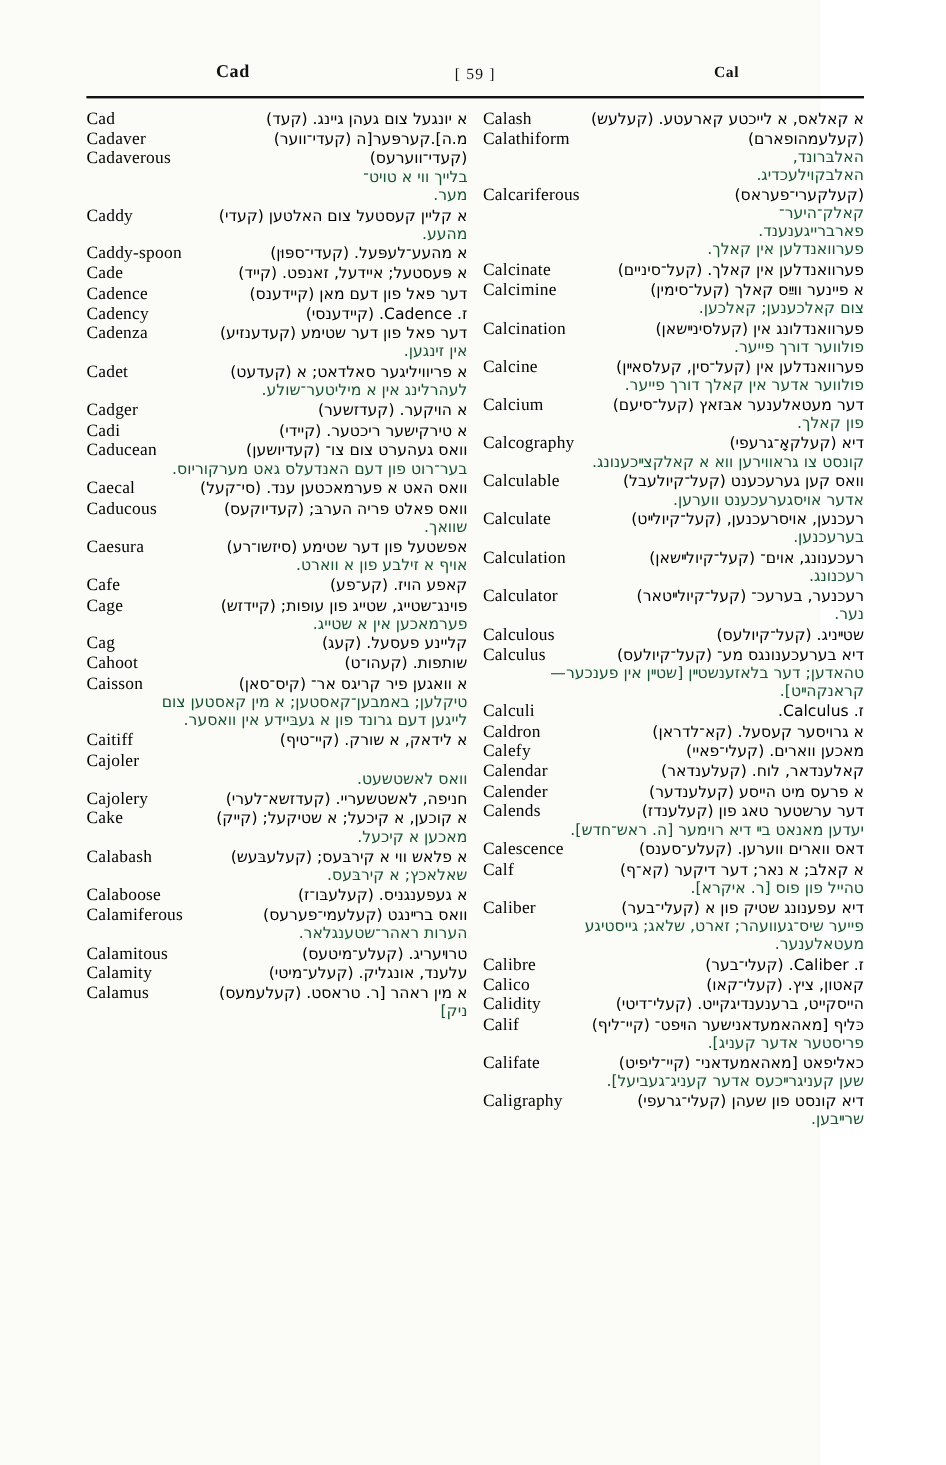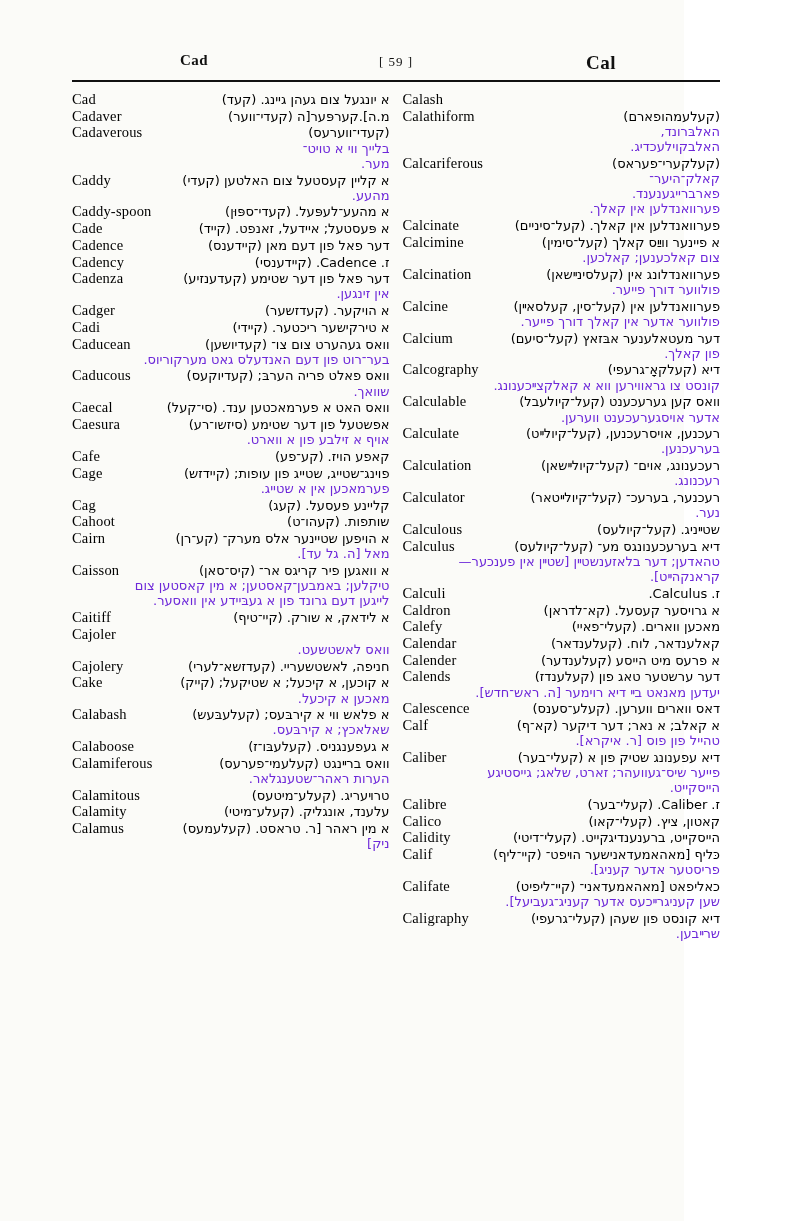--- a/index.html
+++ b/index.html
@@ -43,21 +43,21 @@
     left: 50%;
     transform: translateX(-50%);
     top: 2px;
     font-size: 13px;
     letter-spacing: 1px;
   }
   .runhead .rh-right {
     position: absolute;
     right: 104px;
     top: 0;
-    font-size: 19px;
+    font-size: 13px;
     font-weight: bold;
     letter-spacing: 0.5px;
   }
   .rule {
     position: absolute;
     left: 72px;
     top: 80px;
     width: 648px;
     height: 2px;
     background: #111111;
@@ -108,21 +108,21 @@
     color: #000;
     text-align: right;
     flex: 1 1 auto;
     overflow: hidden;
   }
   .yi-cont {
     direction: rtl;
     unicode-bidi: isolate;
     font-family: "DejaVu Sans", sans-serif;
     font-size: 13px;
-    color: #6d28d9;
+    color: #14532d;
     text-align: right;
     display: block;
     line-height: 15.2px;
     white-space: nowrap;
   }
   .col-left-inner, .col-right-inner {
     position: relative;
     width: 100%;
   }
 </style>
@@ -195,52 +195,59 @@
           </div>
           <div class="entry">
             <div class="line">
               <span class="hw">Cadenza</span>
               <span class="yi">דער פאל פון דער שטימע (קעדענזיע)</span>
             </div>
             <div class="yi-cont">אין זינגען.</div>
           </div>
           <div class="entry">
             <div class="line">
+              <span class="hw">Cadet</span>
+              <span class="yi">א פריוויליגער סאלדאט; א (קעדעט)</span>
+            </div>
+            <div class="yi-cont">לעהרלינג אין א מיליטער־שולע.</div>
+          </div>
+          <div class="entry">
+            <div class="line">
               <span class="hw">Cadger</span>
               <span class="yi">א הויקער. (קעדזשער)</span>
             </div>
           </div>
           <div class="entry">
             <div class="line">
               <span class="hw">Cadi</span>
               <span class="yi">א טירקישער ריכטער. (קיידי)</span>
             </div>
           </div>
           <div class="entry">
             <div class="line">
               <span class="hw">Caducean</span>
               <span class="yi">וואס געהערט צום צו־ (קעדיושען)</span>
             </div>
             <div class="yi-cont">בער־רוט פון דעם האנדעלס גאט מערקוריוס.</div>
           </div>
           <div class="entry">
             <div class="line">
+              <span class="hw">Caecal</span>
+              <span class="yi">וואס האט א פערמאכטען ענד. (סי־קעל)</span>
+            </div>
+          </div>
+          <div class="entry">
+            <div class="line">
               <span class="hw">Caducous</span>
               <span class="yi">וואס פאלט פריה הערבּ; (קעדיוקעס)</span>
             </div>
             <div class="yi-cont">שוואך.</div>
           </div>
           <div class="entry">
             <div class="line">
-              <span class="hw">Caecal</span>
-              <span class="yi">וואס האט א פערמאכטען ענד. (סי־קעל)</span>
-            </div>
-          </div>
-          <div class="entry">
-            <div class="line">
               <span class="hw">Caesura</span>
               <span class="yi">אפשטעל פון דער שטימע (סיזשו־רע)</span>
             </div>
             <div class="yi-cont">אויף א זילבע פון א ווארט.</div>
           </div>
           <div class="entry">
             <div class="line">
               <span class="hw">Cafe</span>
               <span class="yi">קאפע הויז. (קע־פע)</span>
             </div>
@@ -256,27 +263,20 @@
             <div class="line">
               <span class="hw">Cag</span>
               <span class="yi">קליינע פעסעל. (קעג)</span>
             </div>
           </div>
           <div class="entry">
             <div class="line">
               <span class="hw">Cahoot</span>
               <span class="yi">שותפות. (קעהו־ט)</span>
             </div>
-          </div>
-          <div class="entry">
-            <div class="line">
-              <span class="hw">Cairn</span>
-              <span class="yi">א הויפען שטיינער אלס מערק־ (קע־רן)</span>
-            </div>
-            <div class="yi-cont">מאל [ה. גל עד].</div>
           </div>
           <div class="entry">
             <div class="line">
               <span class="hw">Caisson</span>
               <span class="yi">א וואגען פיר קריגס אר־ (קיס־סאן)</span>
             </div>
             <div class="yi-cont">טיקלען; באמבען־קאסטען; א מין קאסטען צום</div>
             <div class="yi-cont">לייגען דעם גרונד פון א געבּיידע אין וואסער.</div>
           </div>
           <div class="entry">
@@ -344,20 +344,21 @@
             <div class="yi-cont">ניק]</div>
           </div>
         </div>
     </div>
     <div class="divider"></div>
     <div class="col right">
       <div class="col-right-inner" id="col-right">
           <div class="entry">
             <div class="line">
               <span class="hw">Calash</span>
+              <span class="yi">א קאלאס, א לייכטע קארעטע. (קעלעש)</span>
             </div>
           </div>
           <div class="entry">
             <div class="line">
               <span class="hw">Calathiform</span>
               <span class="yi">(קעלעמהופארם)</span>
             </div>
             <div class="yi-cont">האלבּרונד,</div>
             <div class="yi-cont">האלבקוילעכדיג.</div>
           </div>
@@ -502,21 +503,21 @@
               <span class="yi">א קאלב; א נאר; דער דיקער (קא־ף)</span>
             </div>
             <div class="yi-cont">טהייל פון פוס [ר. איקרא].</div>
           </div>
           <div class="entry">
             <div class="line">
               <span class="hw">Caliber</span>
               <span class="yi">דיא עפענונג שטיק פון א (קעלי־בער)</span>
             </div>
             <div class="yi-cont">פייער שיס־געוועהר; זארט, שלאג; גייסטיגע</div>
-            <div class="yi-cont">הייסקייט.</div>
+            <div class="yi-cont">מעטאלענער.</div>
           </div>
           <div class="entry">
             <div class="line">
               <span class="hw">Calibre</span>
               <span class="yi">ז. Caliber. (קעלי־בער)</span>
             </div>
           </div>
           <div class="entry">
             <div class="line">
               <span class="hw">Calico</span>

